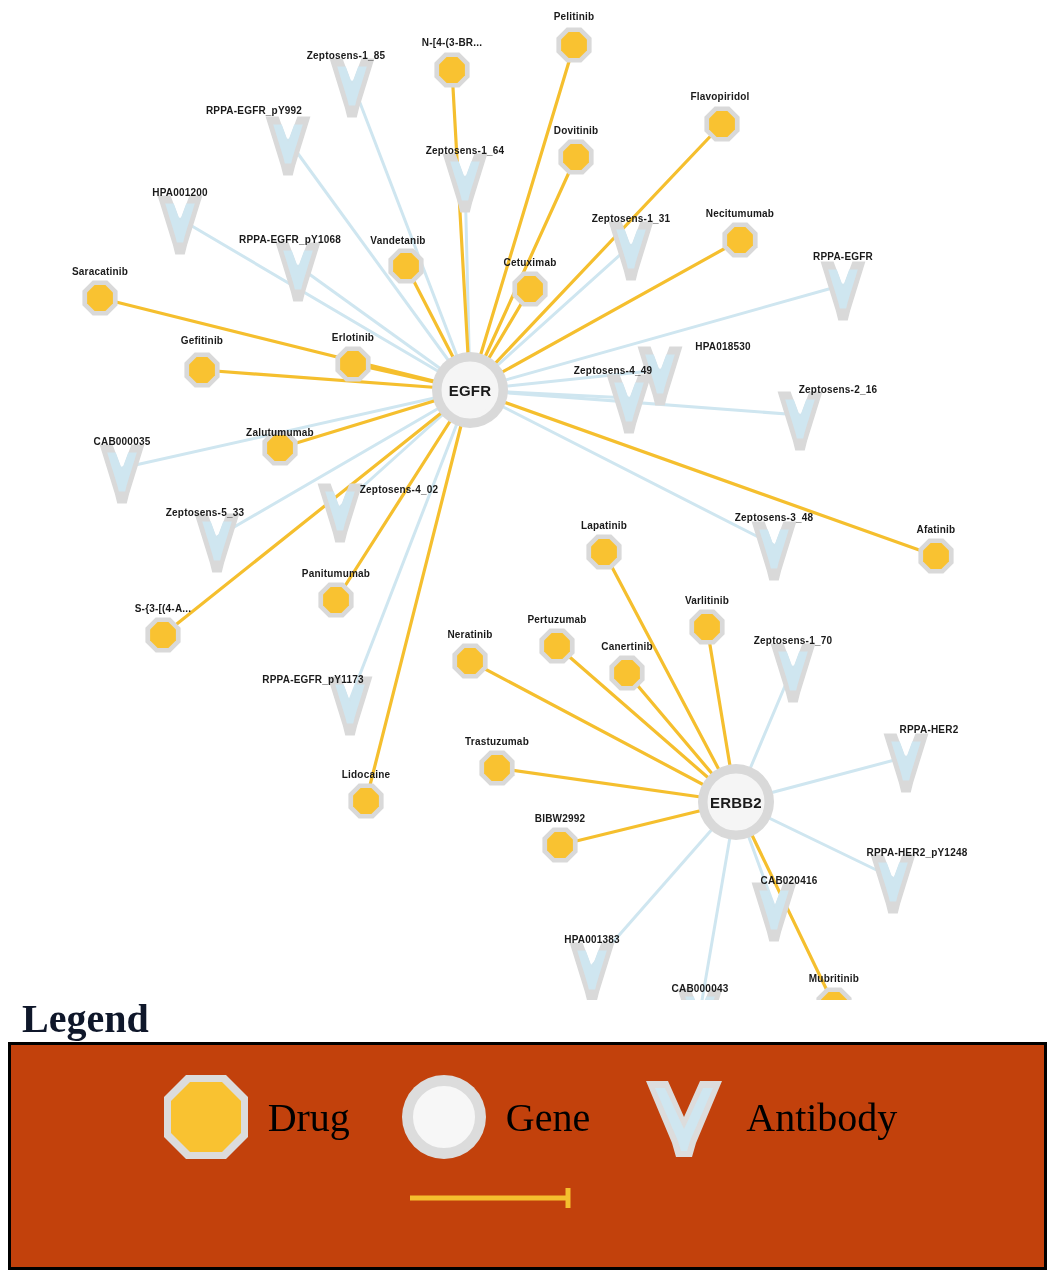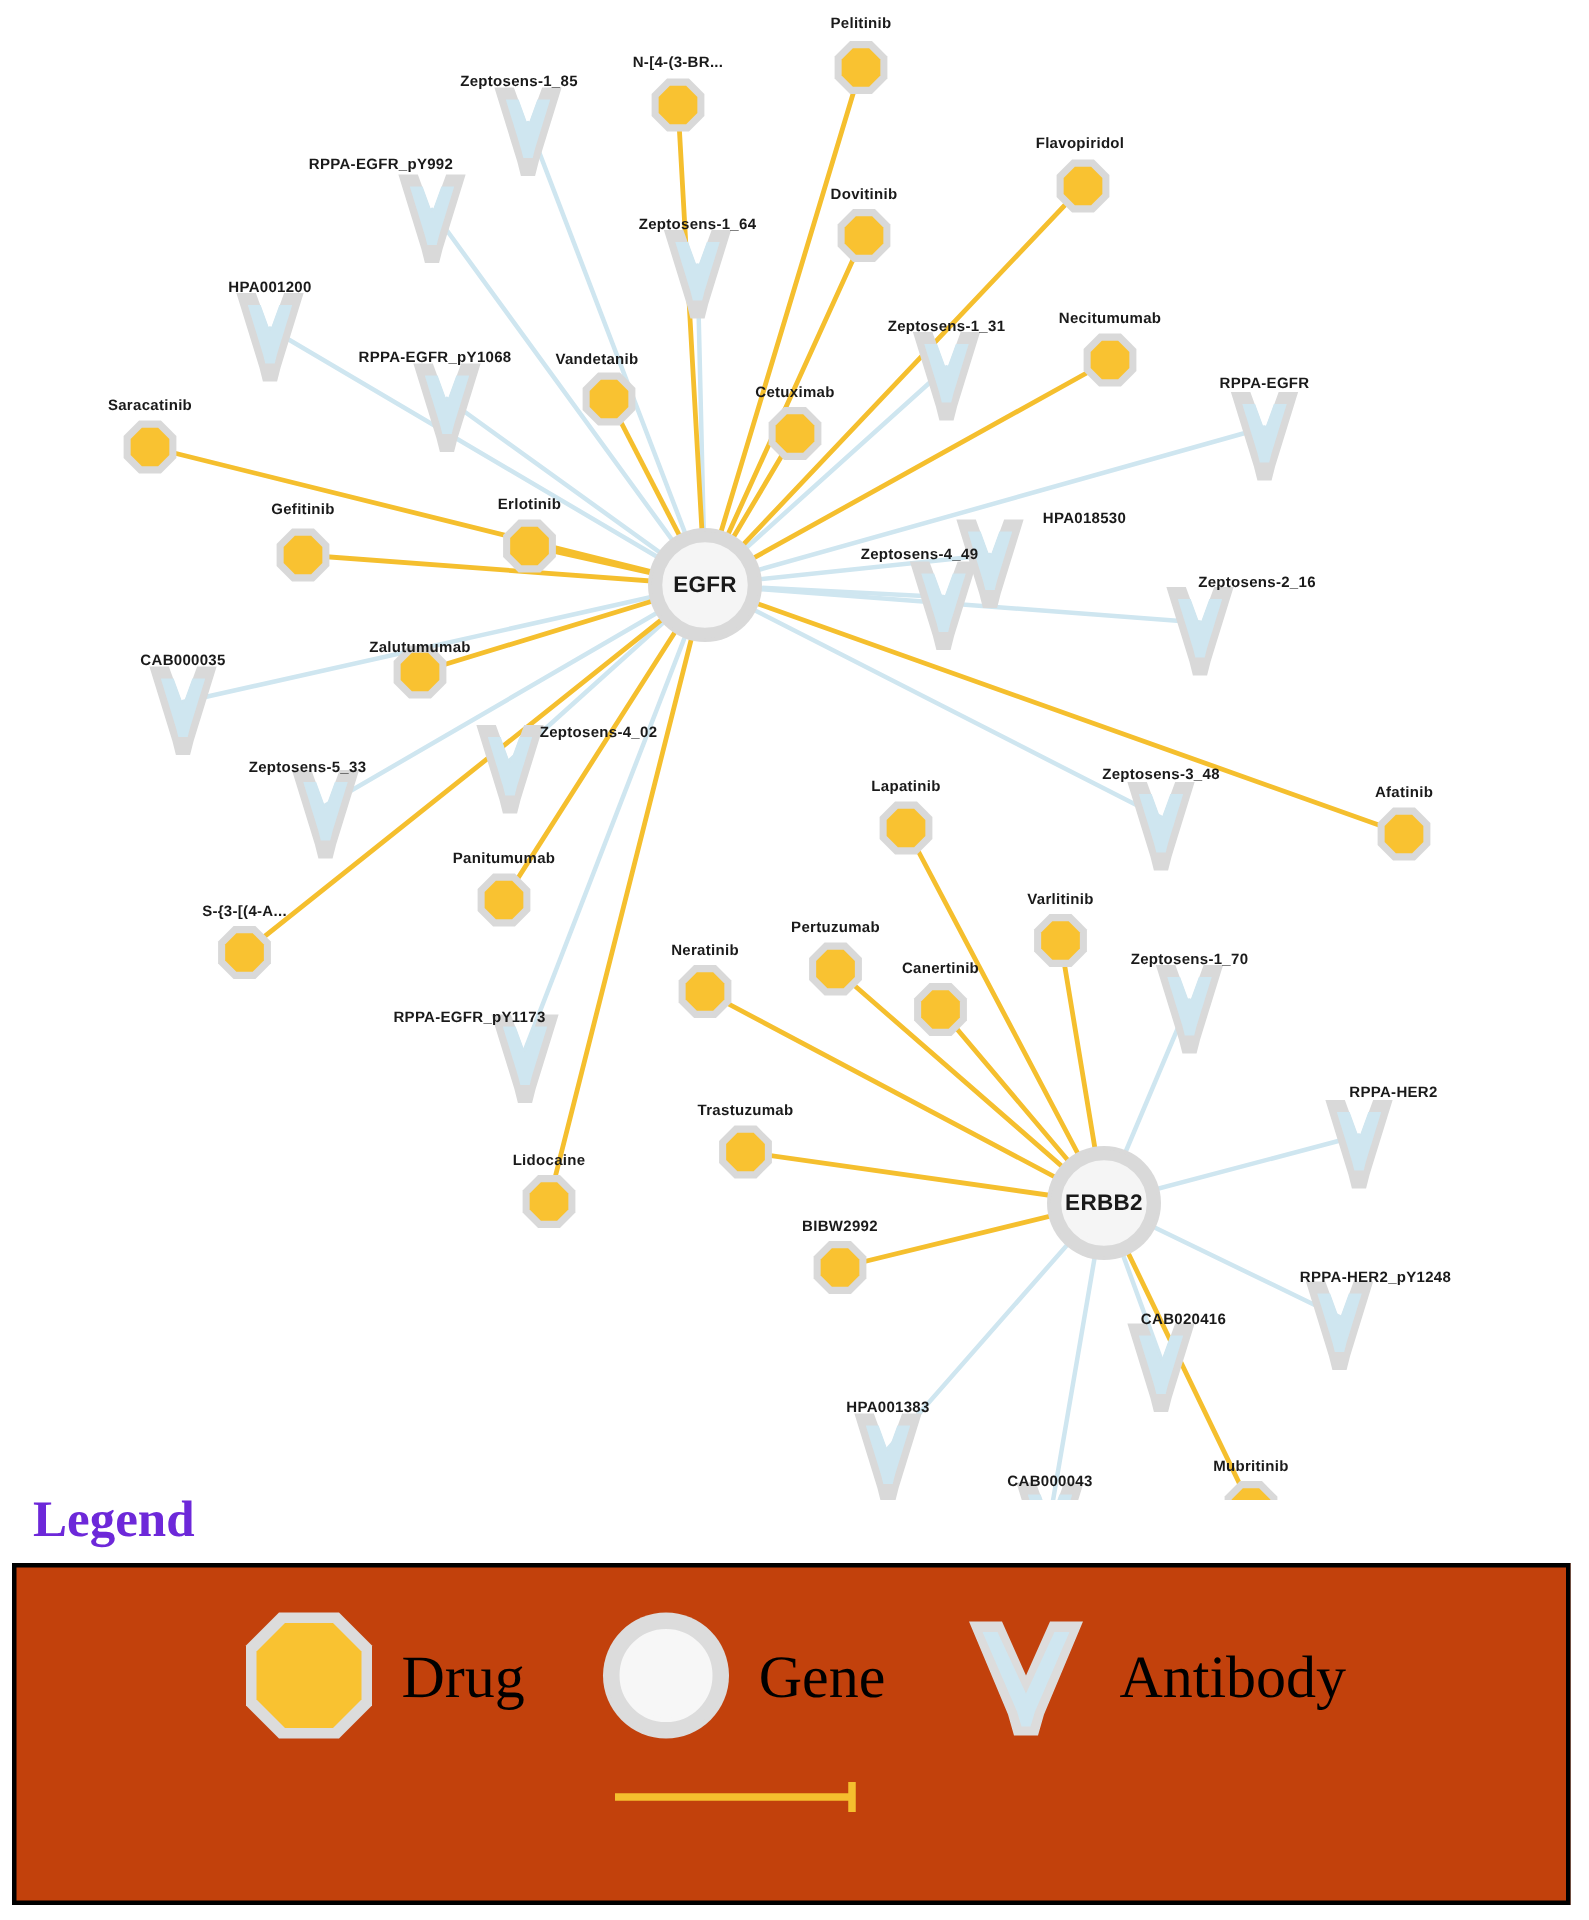--- a/index.html
+++ b/index.html
@@ -43,23 +43,23 @@
     height: 228px;
     border: 3px solid #000;
     background: #c2410c;
     box-sizing: border-box;
   }
   .legend-title {
     position: absolute;
     left: 22px;
     top: 995px;
     font-family: "Liberation Serif", serif;
-    font-size: 34px;
+    font-size: 40px;
     font-weight: bold;
-    color: #6d28d9;
+    color: #0f172a;
   }
   .legend-row1 {
     position: absolute;
     left: 0;
     top: 24px;
     width: 100%;
     display: flex;
     align-items: center;
     justify-content: center;
     gap: 0px;

